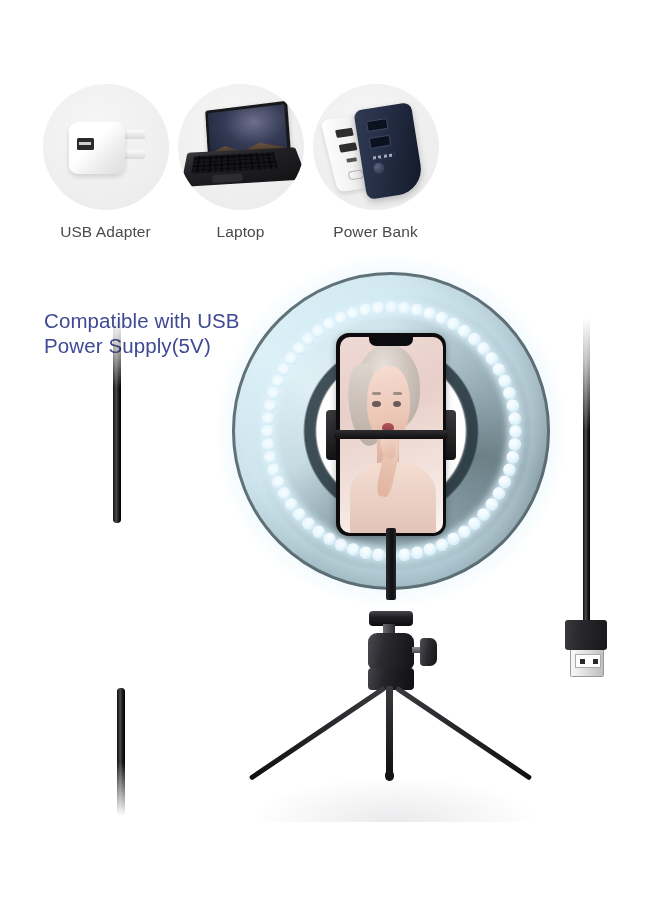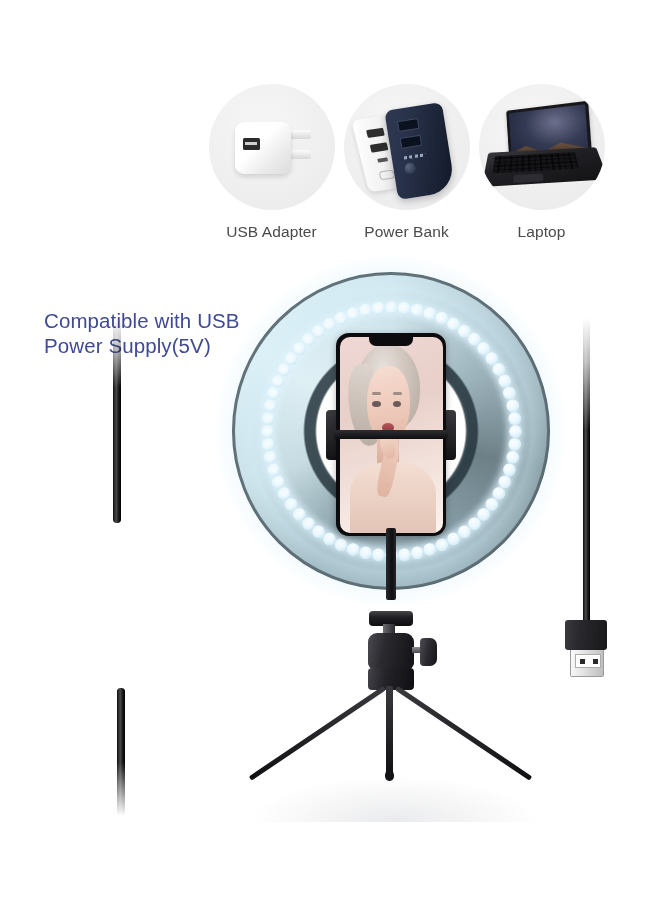--- a/index.html
+++ b/index.html
@@ -23,21 +23,21 @@
   }
 
   
   .compat-row {
     position: absolute;
     top: 84px;
     left: 0;
     width: 647px;
     height: 175px;
     display: flex;
-    justify-content: flex-end;
+    justify-content: flex-start;
     padding: 0 38px;
     box-sizing: border-box;
   }
   .compat-item {
     width: 135px;
     display: flex;
     flex-direction: column;
     align-items: center;
   }
   .compat-circle {
@@ -662,54 +662,54 @@
           <div class="adapter-prong p1"></div>
           <div class="adapter-prong p2"></div>
           <div class="adapter-body">
               <div class="adapter-slot"></div>
             </div>
         </div>
       </div>
       <div class="compat-label">USB Adapter</div>
     </div>
 
+
+    <div class="compat-item">
+      <div class="compat-circle">
+        <div class="lap-wrap">
+          <div class="lap-lid">
+              <div class="lap-screen"></div>
+            </div>
+          <div class="lap-base">
+            <div class="lap-keys"></div>
+            <div class="lap-pad"></div>
+          </div>
+        </div>
+      </div>
+      <div class="compat-label">Laptop</div>
+    </div>
 
     <div class="compat-item">
       <div class="compat-circle">
         <div class="pb-wrap">
           <div class="pb-white">
             <div class="port a"></div>
             <div class="port b"></div>
             <div class="micro"></div>
             <div class="btn"></div>
           </div>
           <div class="pb-dark">
             <div class="port a"></div>
             <div class="port b"></div>
             <div class="leds"></div>
             <div class="btn"></div>
           </div>
         </div>
       </div>
       <div class="compat-label">Power Bank</div>
-    </div>
-
-    <div class="compat-item">
-      <div class="compat-circle">
-        <div class="lap-wrap">
-          <div class="lap-lid">
-              <div class="lap-screen"></div>
-            </div>
-          <div class="lap-base">
-            <div class="lap-keys"></div>
-            <div class="lap-pad"></div>
-          </div>
-        </div>
-      </div>
-      <div class="compat-label">Laptop</div>
     </div>
 
   </div>
 
   <div class="headline">
     <span class="l1">Compatible with USB</span>
     <span class="l2">Power Supply(5V)</span>
   </div>
 
   <div class="cable cable-left-top"></div>

